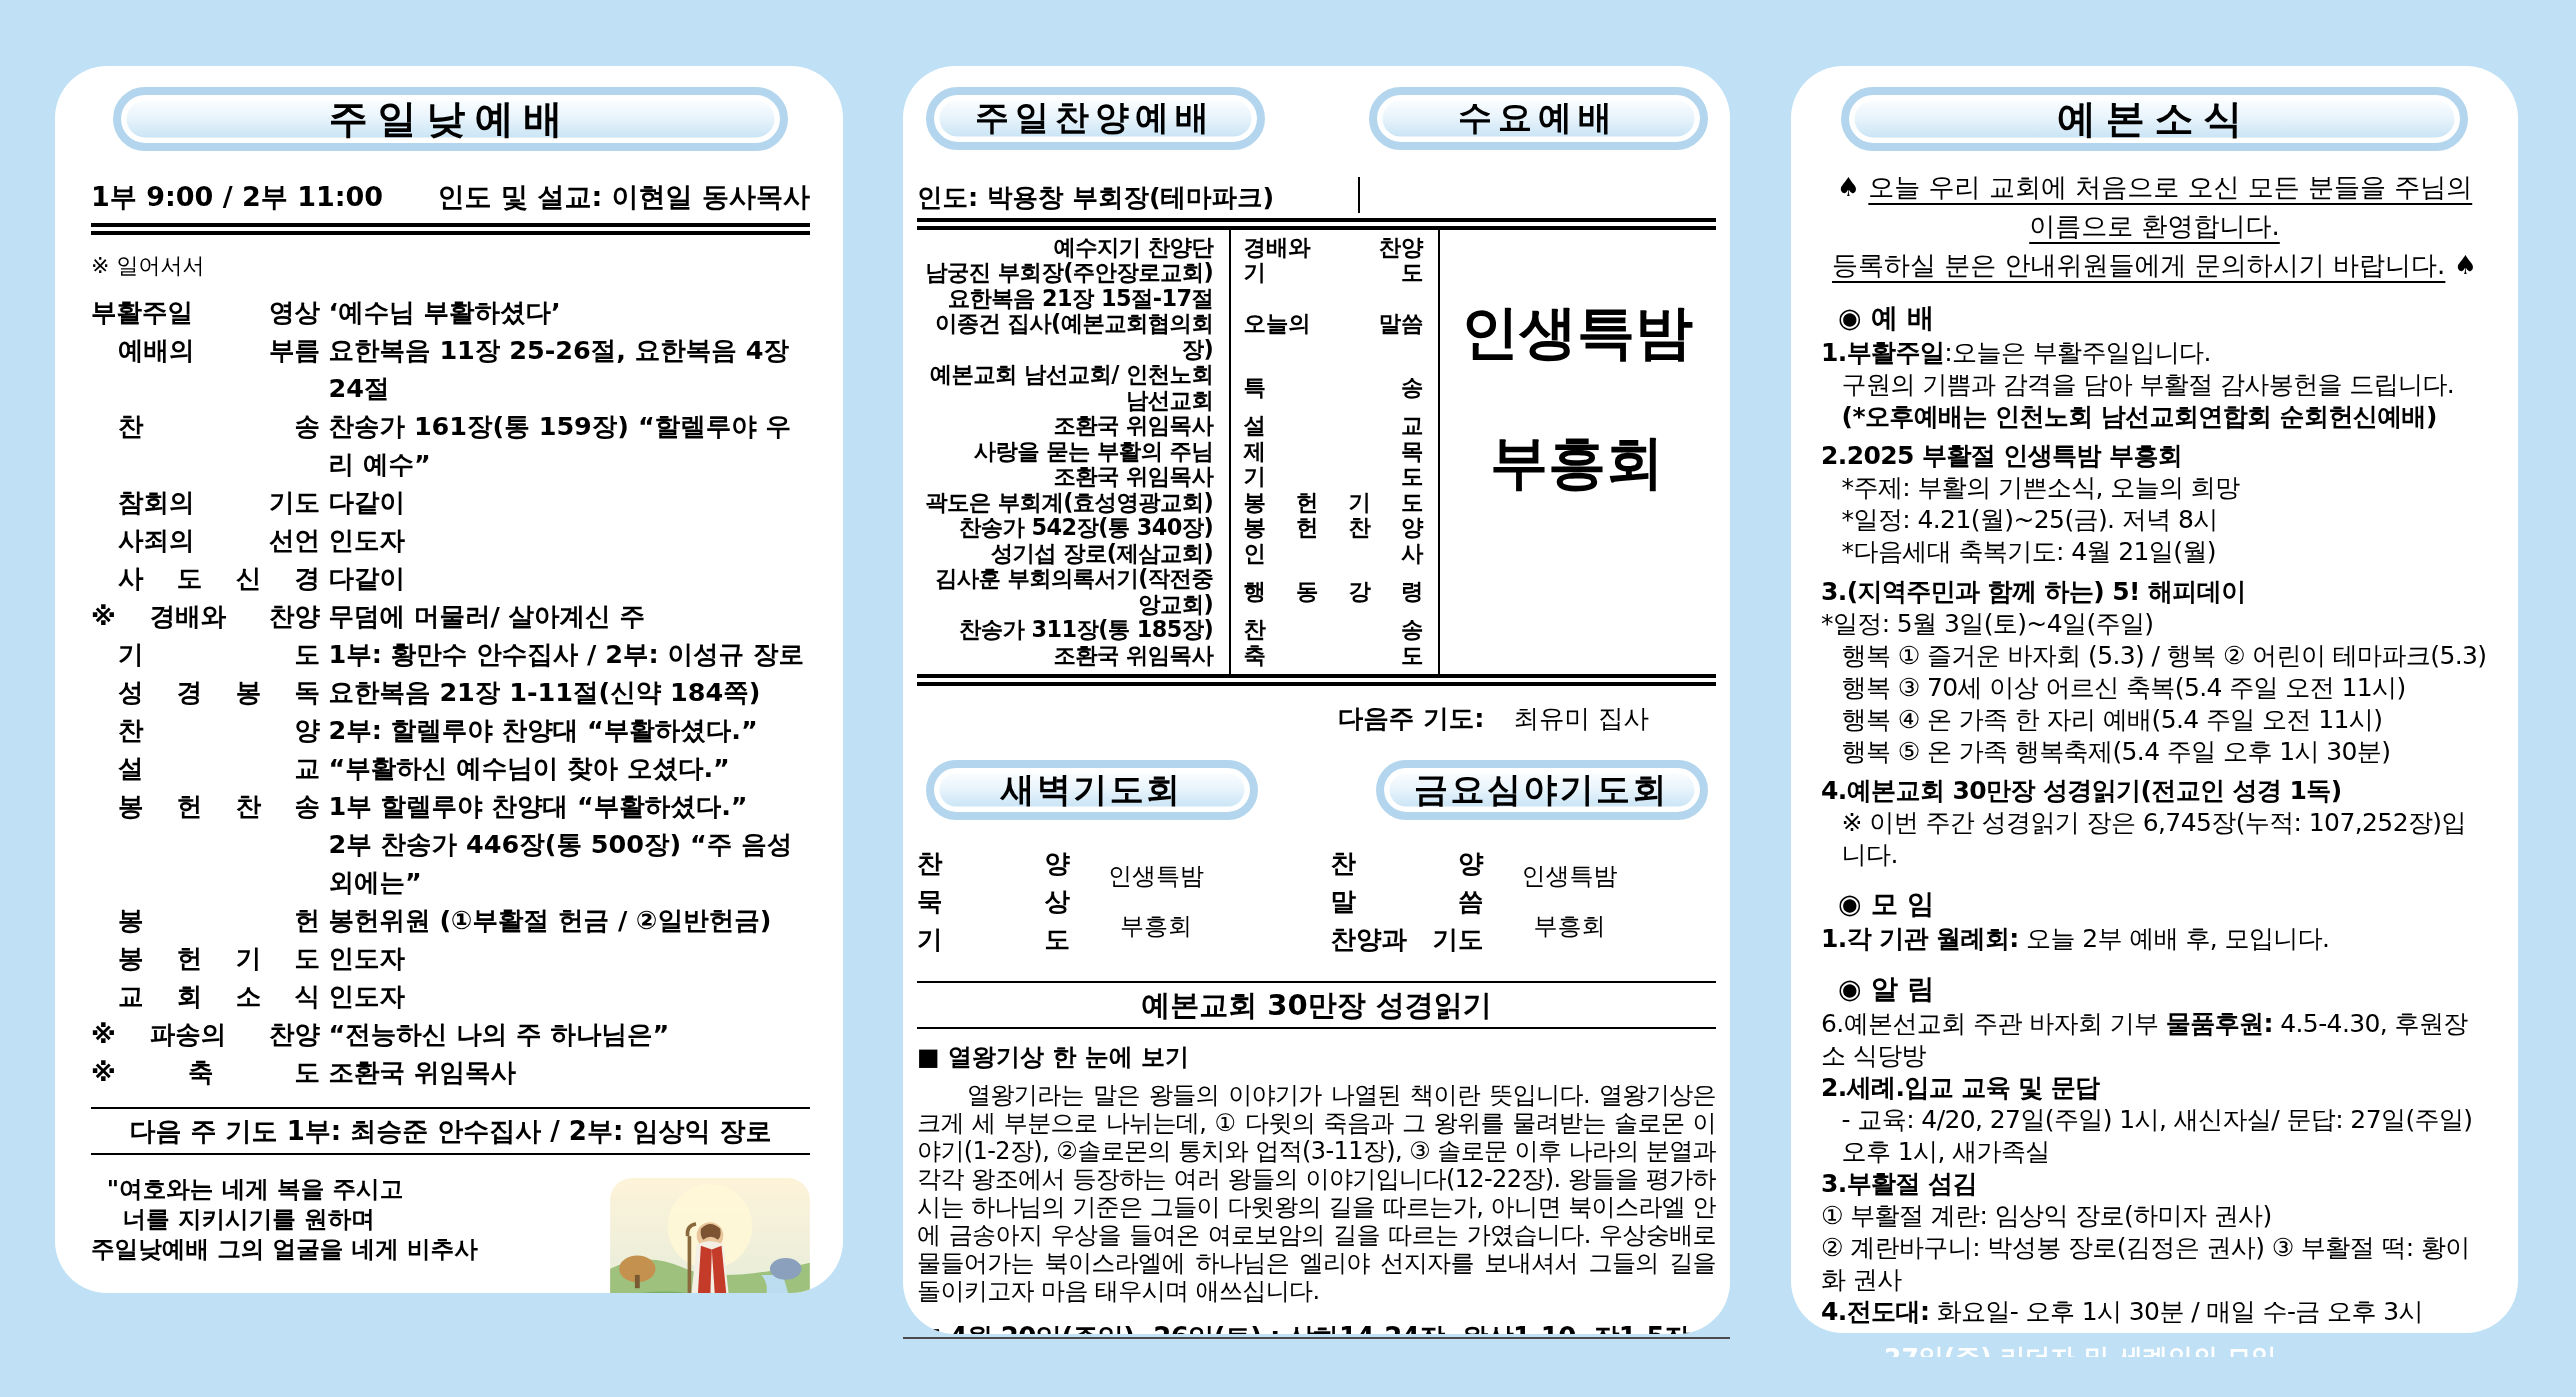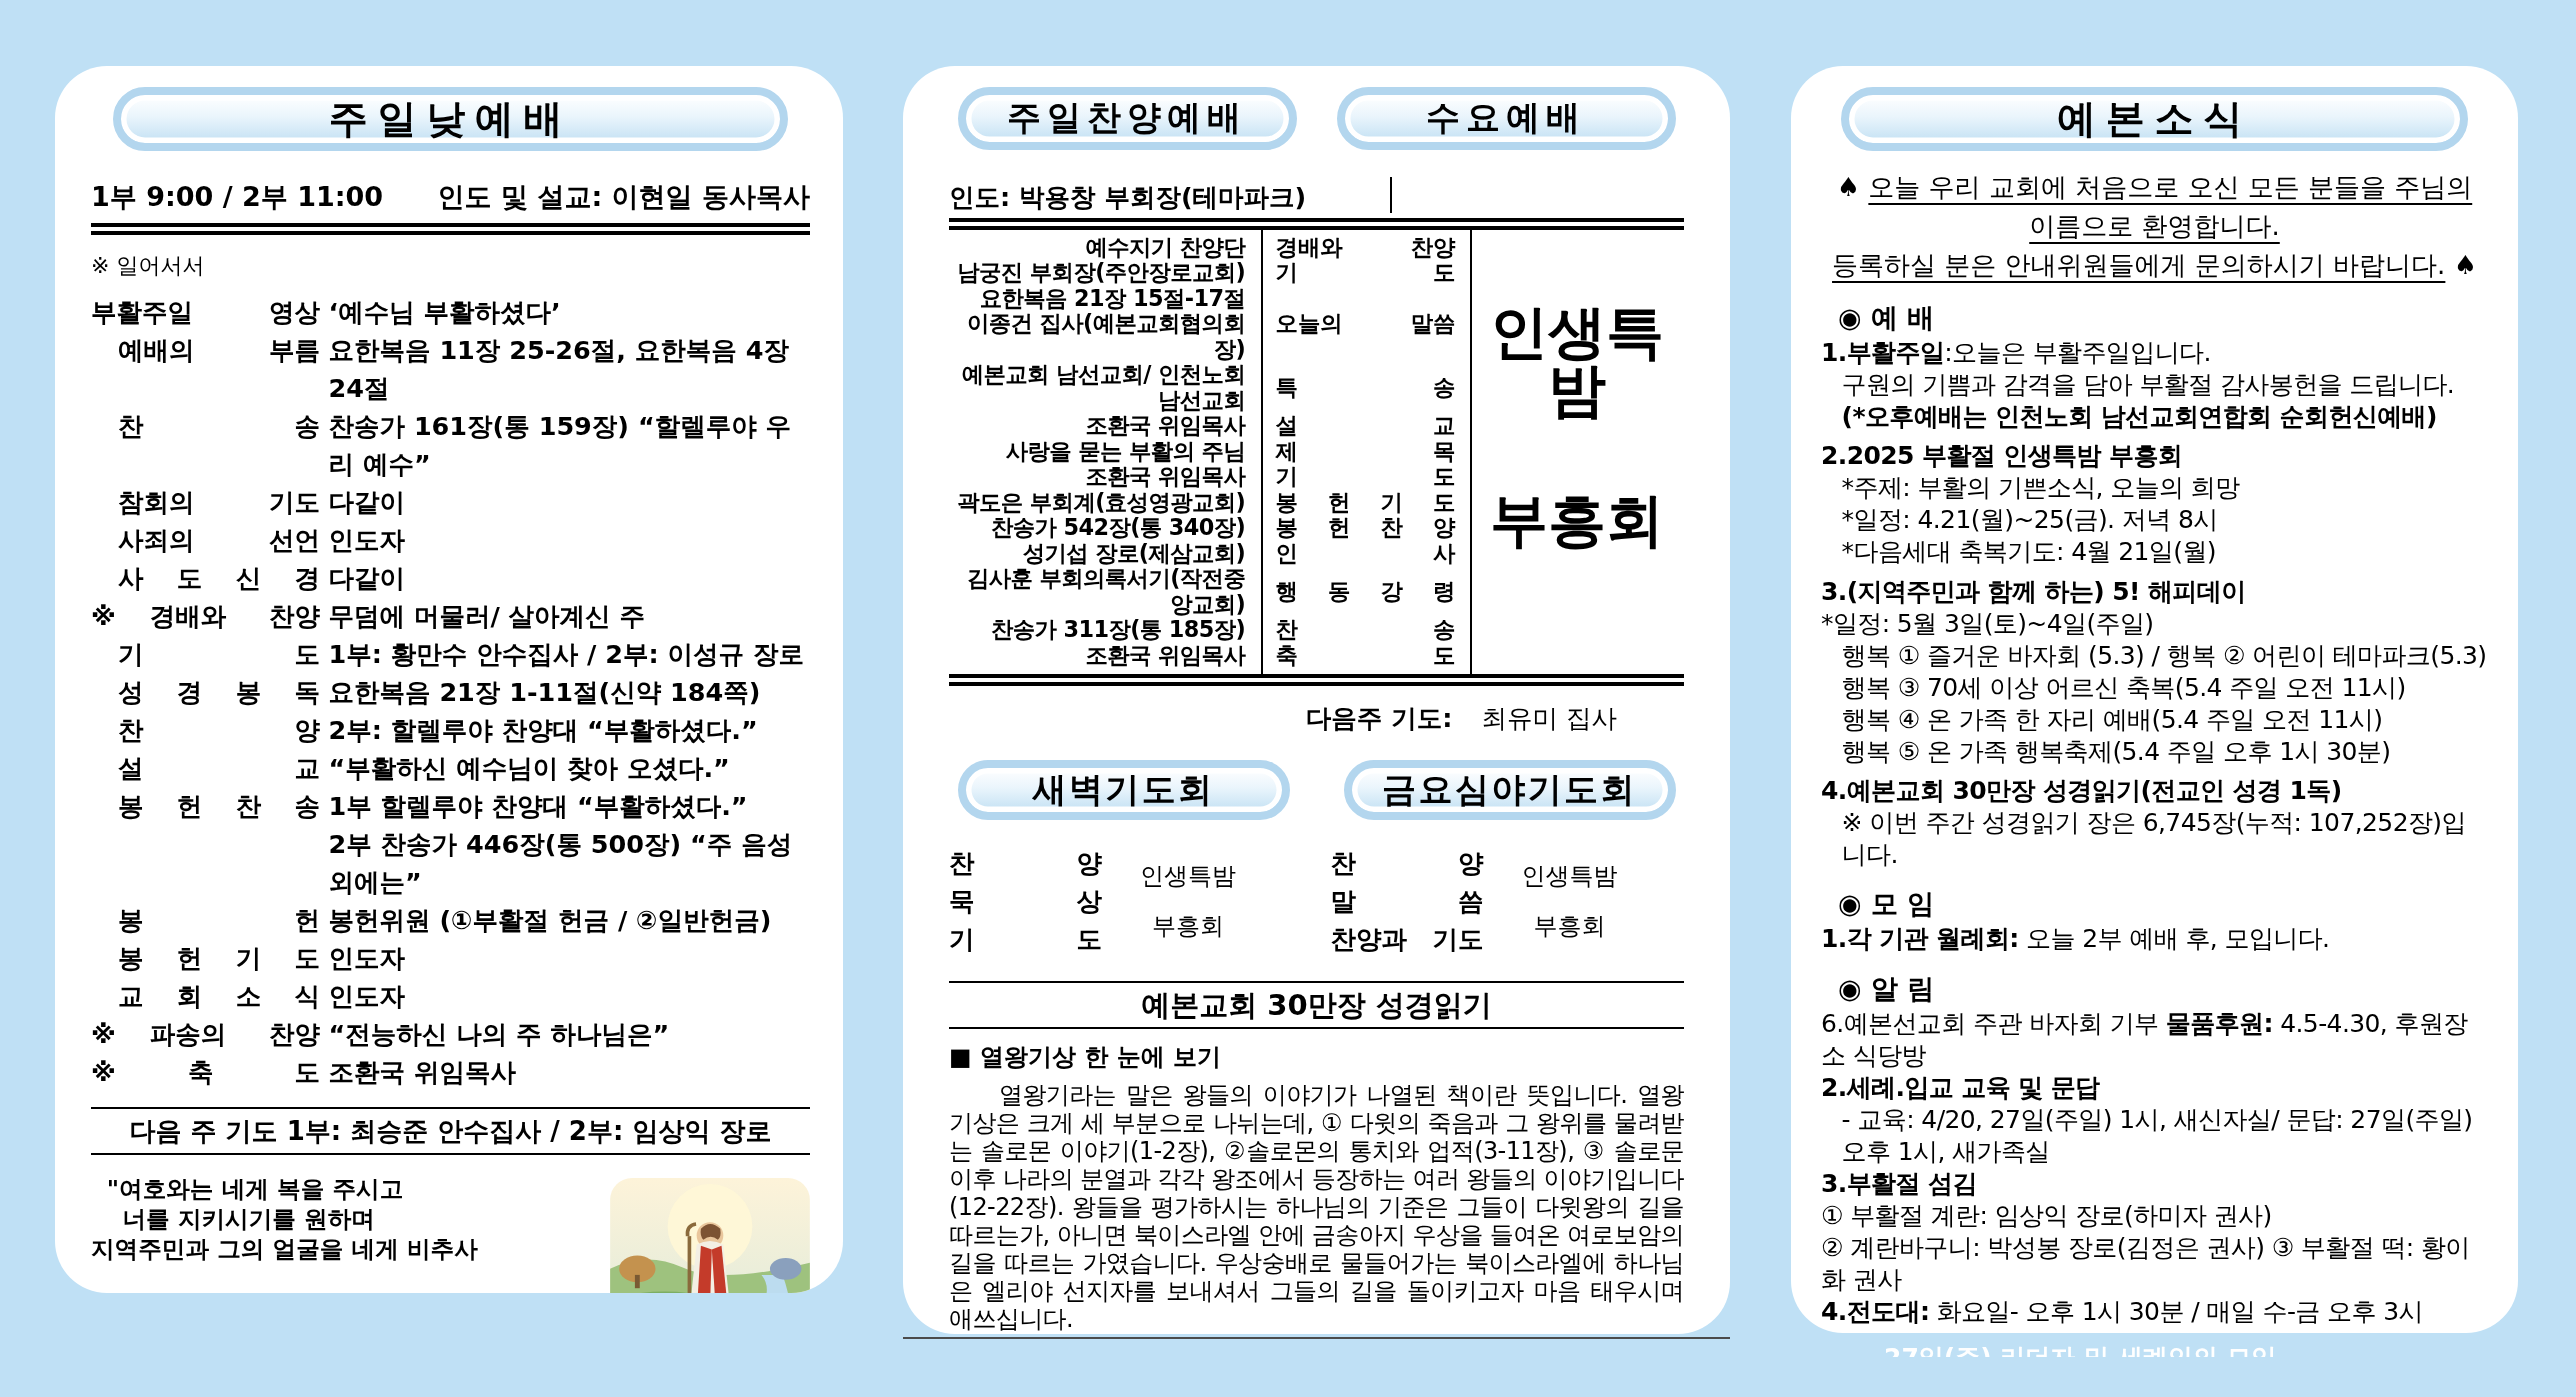--- a/index.html
+++ b/index.html
@@ -1,21 +1,21 @@
 <!DOCTYPE html>
 <html style="font-size:9.7px"><head>
 <meta charset="utf-8">
 <style>
   html,body{margin:0;padding:0;}
   .page{position:relative;width:2576px;height:1397px;background:#bfe0f5;
         font-family:"DejaVu Sans",sans-serif;color:#000;overflow:hidden;}
   .panel{position:absolute;top:66px;background:#fff;border-radius:52px;
          box-sizing:border-box;overflow:hidden;}
   .panel-sunday{left:55px;width:788px;height:1227px;padding:12px 33px 12px 36px;}
-  .panel-praise{left:903px;width:827px;height:1268px;padding:12px 46px;}
+  .panel-praise{left:903px;width:827px;height:1268px;padding:12px 14px;}
   .panel-news{left:1791px;width:727px;height:1267px;padding:12px 30px;}
 
   .pill{box-sizing:border-box;border:8.5px solid #b3d6ee;border-radius:606px;
         background:linear-gradient(180deg,#ffffff 0%,#eaf5fc 45%,#c2e0f3 100%);
         box-shadow:inset 0 0 0 5.5px #fff;display:flex;align-items:center;justify-content:center;
         font-weight:700;}
   .pill-lg{height:64px;width:94%;margin:8.5px auto 0;font-size:39px;letter-spacing:9.7px;}
   .pill-md{height:63px;font-size:34px;letter-spacing:6px;}
   .pill-sm{height:60px;font-size:34px;letter-spacing:2.4px;}
 
@@ -177,21 +177,21 @@
     <div class="next-week">
       <div class="rule-thin"></div>
       <div class="nw-text">다음 주 기도  1부: 최승준 안수집사 / 2부: 임상익 장로</div>
       <div class="rule-thin"></div>
     </div>
 
     <div class="blessing-wrap">
       <div class="blessing">
         <div class="bl-ind2">"여호와는 네게 복을 주시고</div>
         <div class="bl-ind1">너를 지키시기를 원하며</div>
-        <div>지역주민과 그의 얼굴을 네게 비추사</div>
+        <div>주일낮예배 그의 얼굴을 네게 비추사</div>
 
       </div>
       <svg class="shepherd" viewBox="0 0 330 360">
         <defs>
           <linearGradient id="sky" x1="0" y1="0" x2="0" y2="1">
             <stop offset="0" stop-color="#fdf3d9"></stop>
               <stop offset="0.5" stop-color="#e8edda"></stop>
               <stop offset="1" stop-color="#cfe0c2"></stop>
           </linearGradient>
           <clipPath id="round">

